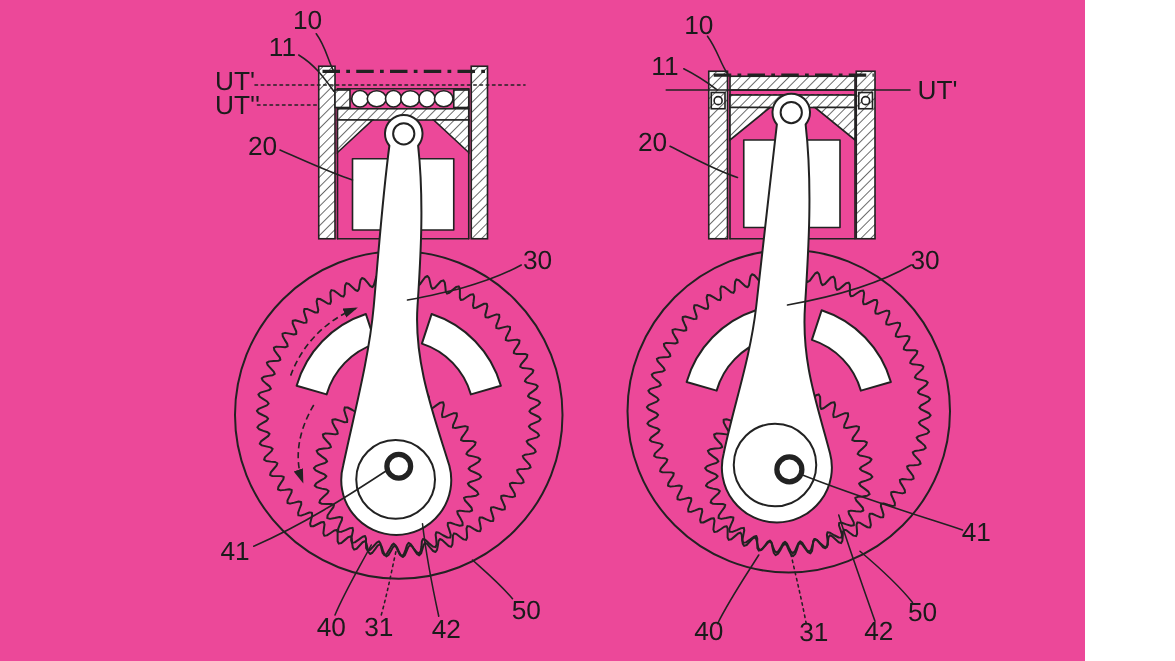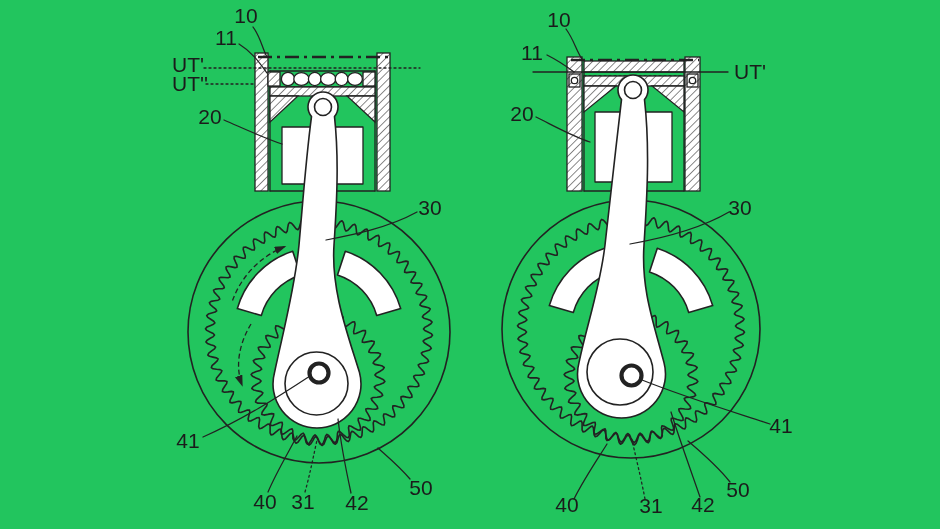--- a/index.html
+++ b/index.html
@@ -1,16 +1,16 @@
 <!DOCTYPE html>
 <html><head>
 <meta charset="utf-8">
 <style>
   html, body { margin:0; padding:0; background:#ffffff; }
-  #stage { width:940px; height:529px; position:relative; background:#22c55e; overflow:hidden; }
+  #stage { width:868px; height:529px; position:relative; background:#ec4899; overflow:hidden; }
   svg { display:block; }
   .ln     { stroke:#222222; stroke-width:1.6; fill:none; stroke-linejoin:round; stroke-linecap:round; }
   .thin   { stroke-width:1.3; }
   .fw     { fill:#ffffff; }
   .hatch  { fill:url(#hpat); stroke:#222222; stroke-width:1.3; }
   .leader { stroke:#222222; stroke-width:1.25; fill:none; stroke-linecap:round; }
   .dotted { stroke-dasharray:2 3; }
   .dashdot{ stroke:#222222; stroke-width:2.6; fill:none; stroke-dasharray:14 5 3 5; }
   .arrowln{ stroke:#222222; stroke-width:1.3; fill:none; stroke-dasharray:5 3; }
   .ring41 { fill:#ffffff; stroke:#222222; stroke-width:4.2; }

